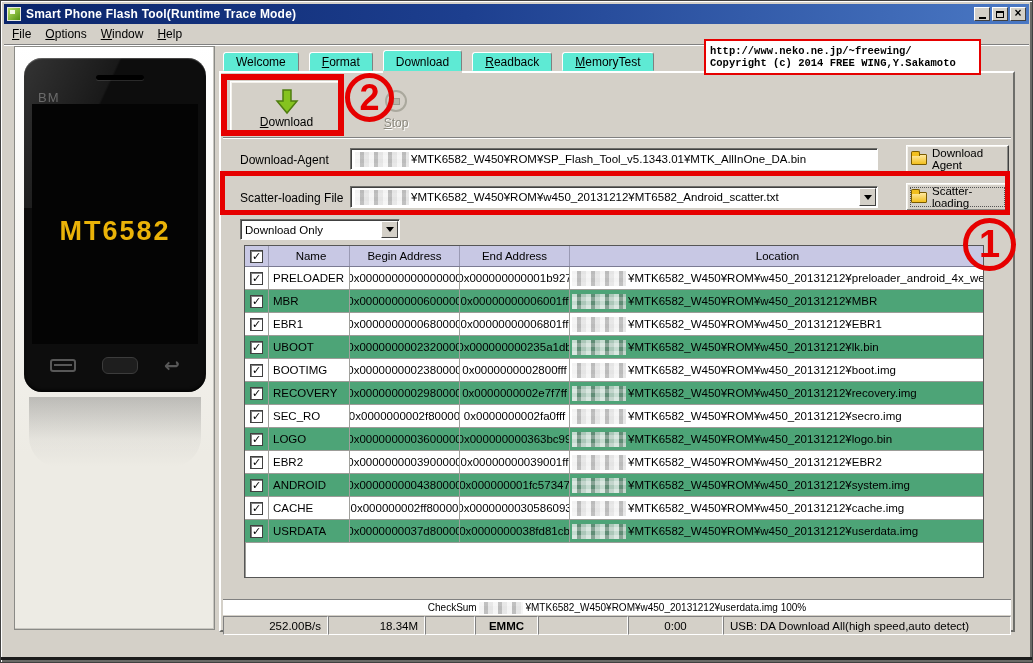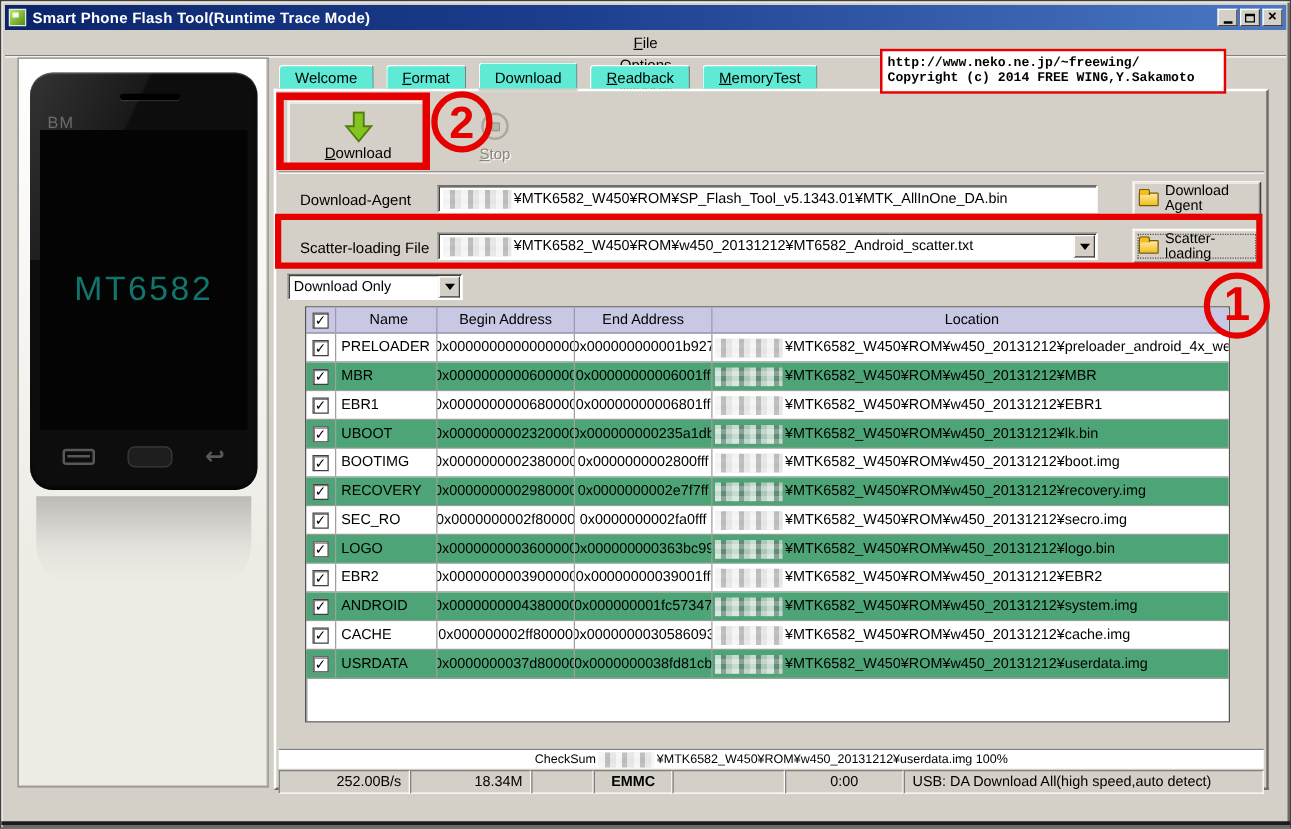--- a/index.html
+++ b/index.html
@@ -19,41 +19,41 @@
   .title-text { color:#fff; font-weight:bold; font-size:12px; letter-spacing:.2px; }
   .winbtns { margin-left:auto; display:flex; gap:2px; }
   .winbtn { width:16px; height:14px; background:#d4d0c8; border:1px solid;
             border-color:#fff #404040 #404040 #fff; display:flex; align-items:center; justify-content:center;
             font-size:10px; font-weight:bold; line-height:1; }
   .glyph-min { width:7px; height:2px; background:#000; margin-top:7px; }
   .glyph-max { width:8px; height:7px; border:1px solid #000; border-top:2px solid #000; }
   .glyph-close { font-size:12px; margin-top:-2px; }
 
   
-  .menubar { position:absolute; left:4px; top:24px; right:4px; height:18px; display:flex; align-items:center;flex-direction:column; }
+  .menubar { position:absolute; left:4px; top:24px; right:4px; height:18px; display:flex; align-items:center; }
   .menu-item { display:inline-block; padding:2px 7px; font-size:12px; }
   .ul-first::first-letter { text-decoration:underline; }
   .menubar-rule { position:absolute; left:3px; right:3px; top:43px; height:2px;
                   border-top:1px solid #808080; border-bottom:1px solid #fff; }
 
   
   .phone-panel { position:absolute; left:13px; top:45px; width:201px; height:584px;
                  background:linear-gradient(#ffffff,#edebe4 70%); border:1px solid #8a8a86;
                  box-shadow: inset -1px -1px 0 #c8c6c0; }
   .phone { position:absolute; left:9px; top:11px; width:182px; height:334px; background:#0d0d0d;
            border-radius:18px; box-shadow: inset 0 1px 1px rgba(255,255,255,.25), inset 0 -2px 3px rgba(0,0,0,.8); overflow:hidden; }
   .phone-gloss { position:absolute; left:0; top:0; width:100%; height:150px;
                  background:linear-gradient(115deg, rgba(255,255,255,.16) 0%, rgba(255,255,255,.05) 38%, rgba(255,255,255,0) 39%); }
   .phone-brand { position:absolute; left:14px; top:32px; color:#6b6b6b; font-family:Liberation Sans, sans-serif;
                  font-size:13px; letter-spacing:1px; }
   .phone-speaker { position:absolute; left:72px; top:17px; width:48px; height:5px; background:#000;
                    border-radius:3px; box-shadow:0 1px 0 rgba(255,255,255,.12); }
   .phone-screen { position:absolute; left:8px; top:46px; width:166px; height:240px; background:#040404; }
-  .phone-chip { position:absolute; width:100%; top:112px; text-align:center; color:#0f766e;
-                font-size:27px; font-weight:normal; letter-spacing:2px; }
+  .phone-chip { position:absolute; width:100%; top:112px; text-align:center; color:#eab308;
+                font-size:27px; font-weight:bold; letter-spacing:2px; }
   .phone-nav { position:absolute; left:0; bottom:12px; width:100%; height:30px;
                display:flex; align-items:center; justify-content:space-between; padding:0 26px; }
   .nav-menu { width:26px; height:13px; border:2px solid #585858; border-radius:3px; position:relative; }
   .nav-menu::after { content:""; position:absolute; left:2px; right:2px; top:3px; height:2px; background:#585858; }
   .nav-home { width:36px; height:17px; background:#1e1e1e; border:1px solid #3c3c3c; border-radius:6px; }
   .nav-back { color:#585858; font-size:19px; font-weight:bold; font-family:"DejaVu Sans",sans-serif; line-height:1; }
   .phone-reflection { position:absolute; left:14px; top:350px; width:172px; height:70px;
                       background:linear-gradient(rgba(70,70,70,.30), rgba(120,120,120,.08) 60%, rgba(0,0,0,0));
                       border-radius:0 0 30px 30px; }
 
@@ -238,21 +238,21 @@
       <span>¥MTK6582_W450¥ROM¥w450_20131212¥MT6582_Android_scatter.txt</span>
       <span class="combo-arrow-btn">
           <span class="tri-down"></span>
         </span>
     </div>
     <div class="filebtn btn3d focused" style="left:685px; top:110px; width:103px; height:28px;">
       <span class="folder-icon"></span>
       <span>Scatter-loading</span>
     </div>
 
-    <div class="field sunken" style="left:9px; top:146px; width:140px; height:21px;align-items:center;">
+    <div class="field sunken" style="left:19px; top:146px; width:160px; height:21px;align-items:center;">
       <span>Download Only</span>
       <span class="combo-arrow-btn">
           <span class="tri-down"></span>
         </span>
     </div>
 
     <div class="table">
       <div class="thead">
         <div class="th c-cb">
             <span class="checkbox">✓</span>

